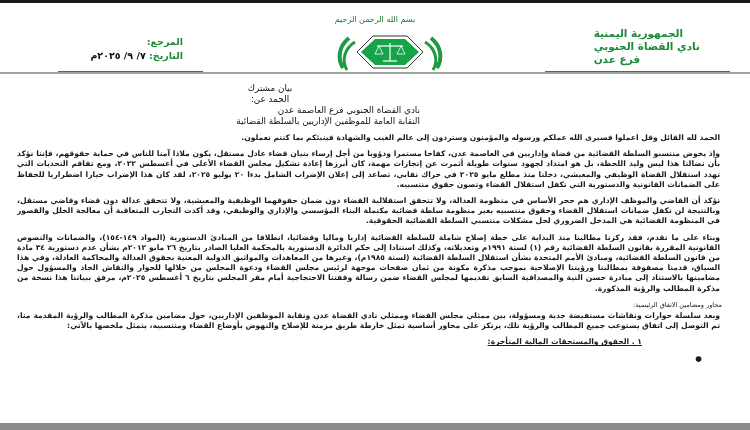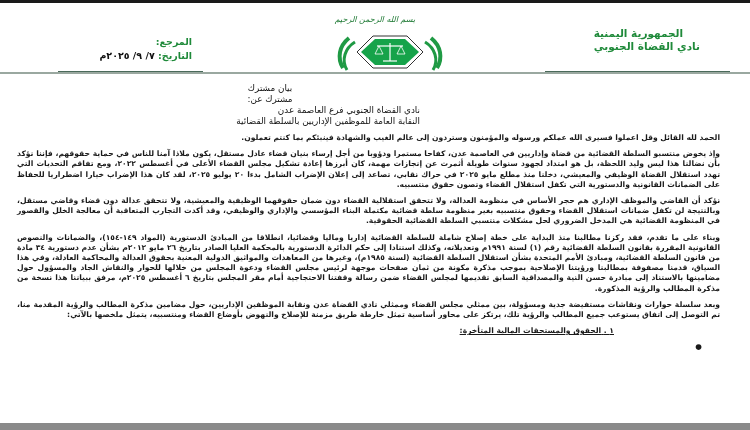--- a/index.html
+++ b/index.html
@@ -2,48 +2,49 @@
 <html><head>
 <meta charset="utf-8">
 <style>
   html, body { margin:0; padding:0; }
   body { width:750px; height:430px; overflow:hidden; background:#ffffff; font-family:"DejaVu Sans", sans-serif; color:#111; position:relative; }
   .topbar { position:absolute; left:0; top:0; width:750px; height:3px; background:#1a1a1a; }
   .page { position:absolute; left:0; top:3px; width:750px; height:420px; direction:rtl; }
   .header { position:absolute; top:0; left:0; width:750px; height:70px; }
   .hdr-right { position:absolute; right:50px; top:24px; text-align:left; color:#1f8a3a; font-weight:bold; font-size:10.5px; line-height:13px; }
   .hdr-right-line { position:absolute; right:20px; top:68px; width:185px; height:1px; background:#4a6a5a; }
-  .hdr-left { position:absolute; left:52px; top:32px; text-align:right; color:#1f8a3a; font-weight:bold; font-size:9.5px; line-height:14px; width:140px; }
+  .hdr-left { position:absolute; left:43px; top:32px; text-align:right; color:#1f8a3a; font-weight:bold; font-size:9.5px; line-height:14px; width:140px; }
   .hdr-left .date-val { color:#111; font-weight:bold; }
   .hdr-left-line { position:absolute; left:58px; top:68px; width:145px; height:1px; background:#4a6a5a; }
-  .basmala { position:absolute; left:295px; top:12px; width:160px; text-align:center; font-size:8px; color:#1f7a35;font-style:italic; }
+  .basmala { position:absolute; left:295px; top:12px; width:160px; text-align:center; font-size:8px; color:#1f7a35; }
   .logo { position:absolute; left:335px; top:25px; width:110px; height:44px; }
   .header-rule { position:absolute; left:0; top:69px; width:750px; height:2px; background:#9aa8a0; }
   .title-block { position:absolute; right:330px; top:80px; text-align:center; font-weight:normal; font-size:8.8px; line-height:11px; width:300px; }
   .title-block .t0, .title-block .t1 { text-align:center; }
   .title-block .t2, .title-block .t3 { text-align:right; }
   .body { position:absolute; right:28px; top:130px; width:705px; font-size:7.6px; line-height:10.2px; text-align:justify; font-weight:bold; color:#1a1a1a; }
   .body p { margin:0 2px 6px 0; }
   .subhead { font-size:6.5px; font-weight:normal; margin:0 0 1px 0; }
-  .point { margin:4px 108px 4px 0; text-decoration:underline; }
+  .point { margin:4px 80px 4px 0; text-decoration:underline; }
   .bullet { margin:6px 20px 0 0; display:flex; }
   .bullet .dot { width:14px; flex:0 0 14px; }
   .bullet .kw { text-decoration:underline; }
   .bottombar { position:absolute; left:0; top:423px; width:750px; height:7px; background:#8a8a8a; }
 </style>
 </head>
 <body>
 
 <div class="topbar"></div>
 
 <div class="page">
   <div class="header">
     <div class="hdr-right">
       <div>الجمهورية اليمنية</div>
       <div>نادي القضاة الجنوبي</div>
+      <div>فرع عدن</div>
     </div>
     <div class="hdr-right-line"></div>
 
     <div class="basmala">بسم الله الرحمن الرحيم</div>
     <svg class="logo" viewBox="0 0 110 44">
       <path d="M8 40 C2 30, 4 18, 14 10" stroke="#1f9a44" stroke-width="4" fill="none"></path>
       <path d="M12 42 C6 32, 10 20, 20 14" stroke="#1f9a44" stroke-width="3" fill="none"></path>
       <path d="M102 40 C108 30, 106 18, 96 10" stroke="#1f9a44" stroke-width="4" fill="none"></path>
       <path d="M98 42 C104 32, 100 20, 90 14" stroke="#1f9a44" stroke-width="3" fill="none"></path>
       <polygon points="22,24 38,8 72,8 88,24 72,40 38,40" fill="#ffffff" stroke="#333" stroke-width="1"></polygon>
@@ -61,30 +62,31 @@
         <span>التاريخ:</span>
         <span class="date-val">٧/ ٩/ ٢٠٢٥م</span>
       </div>
     </div>
     <div class="hdr-left-line"></div>
   </div>
   <div class="header-rule"></div>
 
   <div class="title-block">
     <div class="t0">بيان مشترك</div>
-    <div class="t1">مشترك عن:</div>
+    <div class="t1">الحمد عن:</div>
     <div class="t2">نادي القضاة الجنوبي فرع العاصمة عدن</div>
     <div class="t3">النقابة العامة للموظفين الإداريين بالسلطة القضائية</div>
   </div>
 
   <div class="body">
     <p>الحمد لله القائل وقل اعملوا فسيرى الله عملكم ورسوله والمؤمنون وستردون إلى عالم الغيب والشهادة فينبئكم بما كنتم تعملون.</p>
     <p>وإذ يخوض منتسبو السلطة القضائية من قضاة وإداريين في العاصمة عدن، كفاحا مستمرا ودؤوبا من أجل إرساء بنيان قضاء عادل مستقل، يكون ملاذا آمنا للناس في حماية حقوقهم، فإننا نؤكد بأن نضالنا هذا ليس وليد اللحظة، بل هو امتداد لجهود سنوات طويلة أثمرت عن إنجازات مهمة، كان أبرزها إعادة تشكيل مجلس القضاء الأعلى في أغسطس ٢٠٢٢، ومع تفاقم التحديات التي تهدد استقلال القضاة الوظيفي والمعيشي، دخلنا منذ مطلع مايو ٢٠٢٥ في حراك نقابي، تصاعد إلى إعلان الإضراب الشامل بدءا ٢٠ يوليو ٢٠٢٥، لقد كان هذا الإضراب خيارا اضطراريا للحفاظ على الضمانات القانونية والدستورية التي تكفل استقلال القضاء وتصون حقوق منتسبيه.</p>
     <p>نؤكد أن القاضي والموظف الإداري هم حجر الأساس في منظومة العدالة، ولا تتحقق استقلالية القضاء دون ضمان حقوقهما الوظيفية والمعيشية، ولا تتحقق عدالة دون قضاء وقاضي مستقل، وبالنتيجة لن تكفل ضمانات استقلال القضاء وحقوق منتسبيه بغير منظومة سلطة قضائية مكتملة البناء المؤسسي والإداري والوظيفي، وقد أكدت التجارب المتعاقبة أن معالجة الخلل والقصور في المنظومة القضائية هي المدخل الضروري لحل مشكلات منتسبي السلطة القضائية الحقوقية.</p>
     <p>وبناء على ما تقدم، فقد ركزنا مطالبنا منذ البداية على خطة إصلاح شاملة للسلطة القضائية إداريا وماليا وقضائيا، انطلاقا من المبادئ الدستورية (المواد ١٤٩-١٥٤)، والضمانات والنصوص القانونية المقررة بقانون السلطة القضائية رقم (١) لسنة ١٩٩١م وتعديلاته، وكذلك استنادا إلى حكم الدائرة الدستورية بالمحكمة العليا الصادر بتاريخ ٢٦ مايو ٢٠١٢م بشأن عدم دستورية ٣٤ مادة من قانون السلطة القضائية، ومبادئ الأمم المتحدة بشأن استقلال السلطة القضائية (لسنة ١٩٨٥م)، وغيرها من المعاهدات والمواثيق الدولية المعنية بحقوق العدالة والمحاكمة العادلة، وفي هذا السياق، قدمنا مصفوفة بمطالبنا ورؤيتنا الإصلاحية بموجب مذكرة مكونة من ثمان صفحات موجهة لرئيس مجلس القضاء ودعوة المجلس من خلالها للحوار والنقاش الجاد والمسؤول حول مضامينها بالاستناد إلى مبادرة حسن النية والمصداقية السابق تقديمها لمجلس القضاء ضمن رسالة وقفتنا الاحتجاجية أمام مقر المجلس بتاريخ ٦ أغسطس ٢٠٢٥م، مرفق ببياننا هذا نسخة من مذكرة المطالب والرؤية المذكورة.</p>
+    <div class="subhead">محاور ومضامين الاتفاق الرئيسية:</div>
     <p>وبعد سلسلة حوارات ونقاشات مستفيضة جدية ومسؤولة، بين ممثلي مجلس القضاء وممثلي نادي القضاة عدن ونقابة الموظفين الإداريين، حول مضامين مذكرة المطالب والرؤية المقدمة منا، تم التوصل إلى اتفاق يستوعب جميع المطالب والرؤية تلك، يرتكز على محاور أساسية تمثل خارطة طريق مزمنة للإصلاح والنهوض بأوضاع القضاء ومنتسبيه، يتمثل ملخصها بالآتي:</p>
     <div class="point">
       <span>١ .</span>
       <span>الحقوق والمستحقات المالية المتأخرة:</span>
     </div>
     <div class="bullet">
       <span class="dot">●</span>
     </div>
   </div>
 </div>

